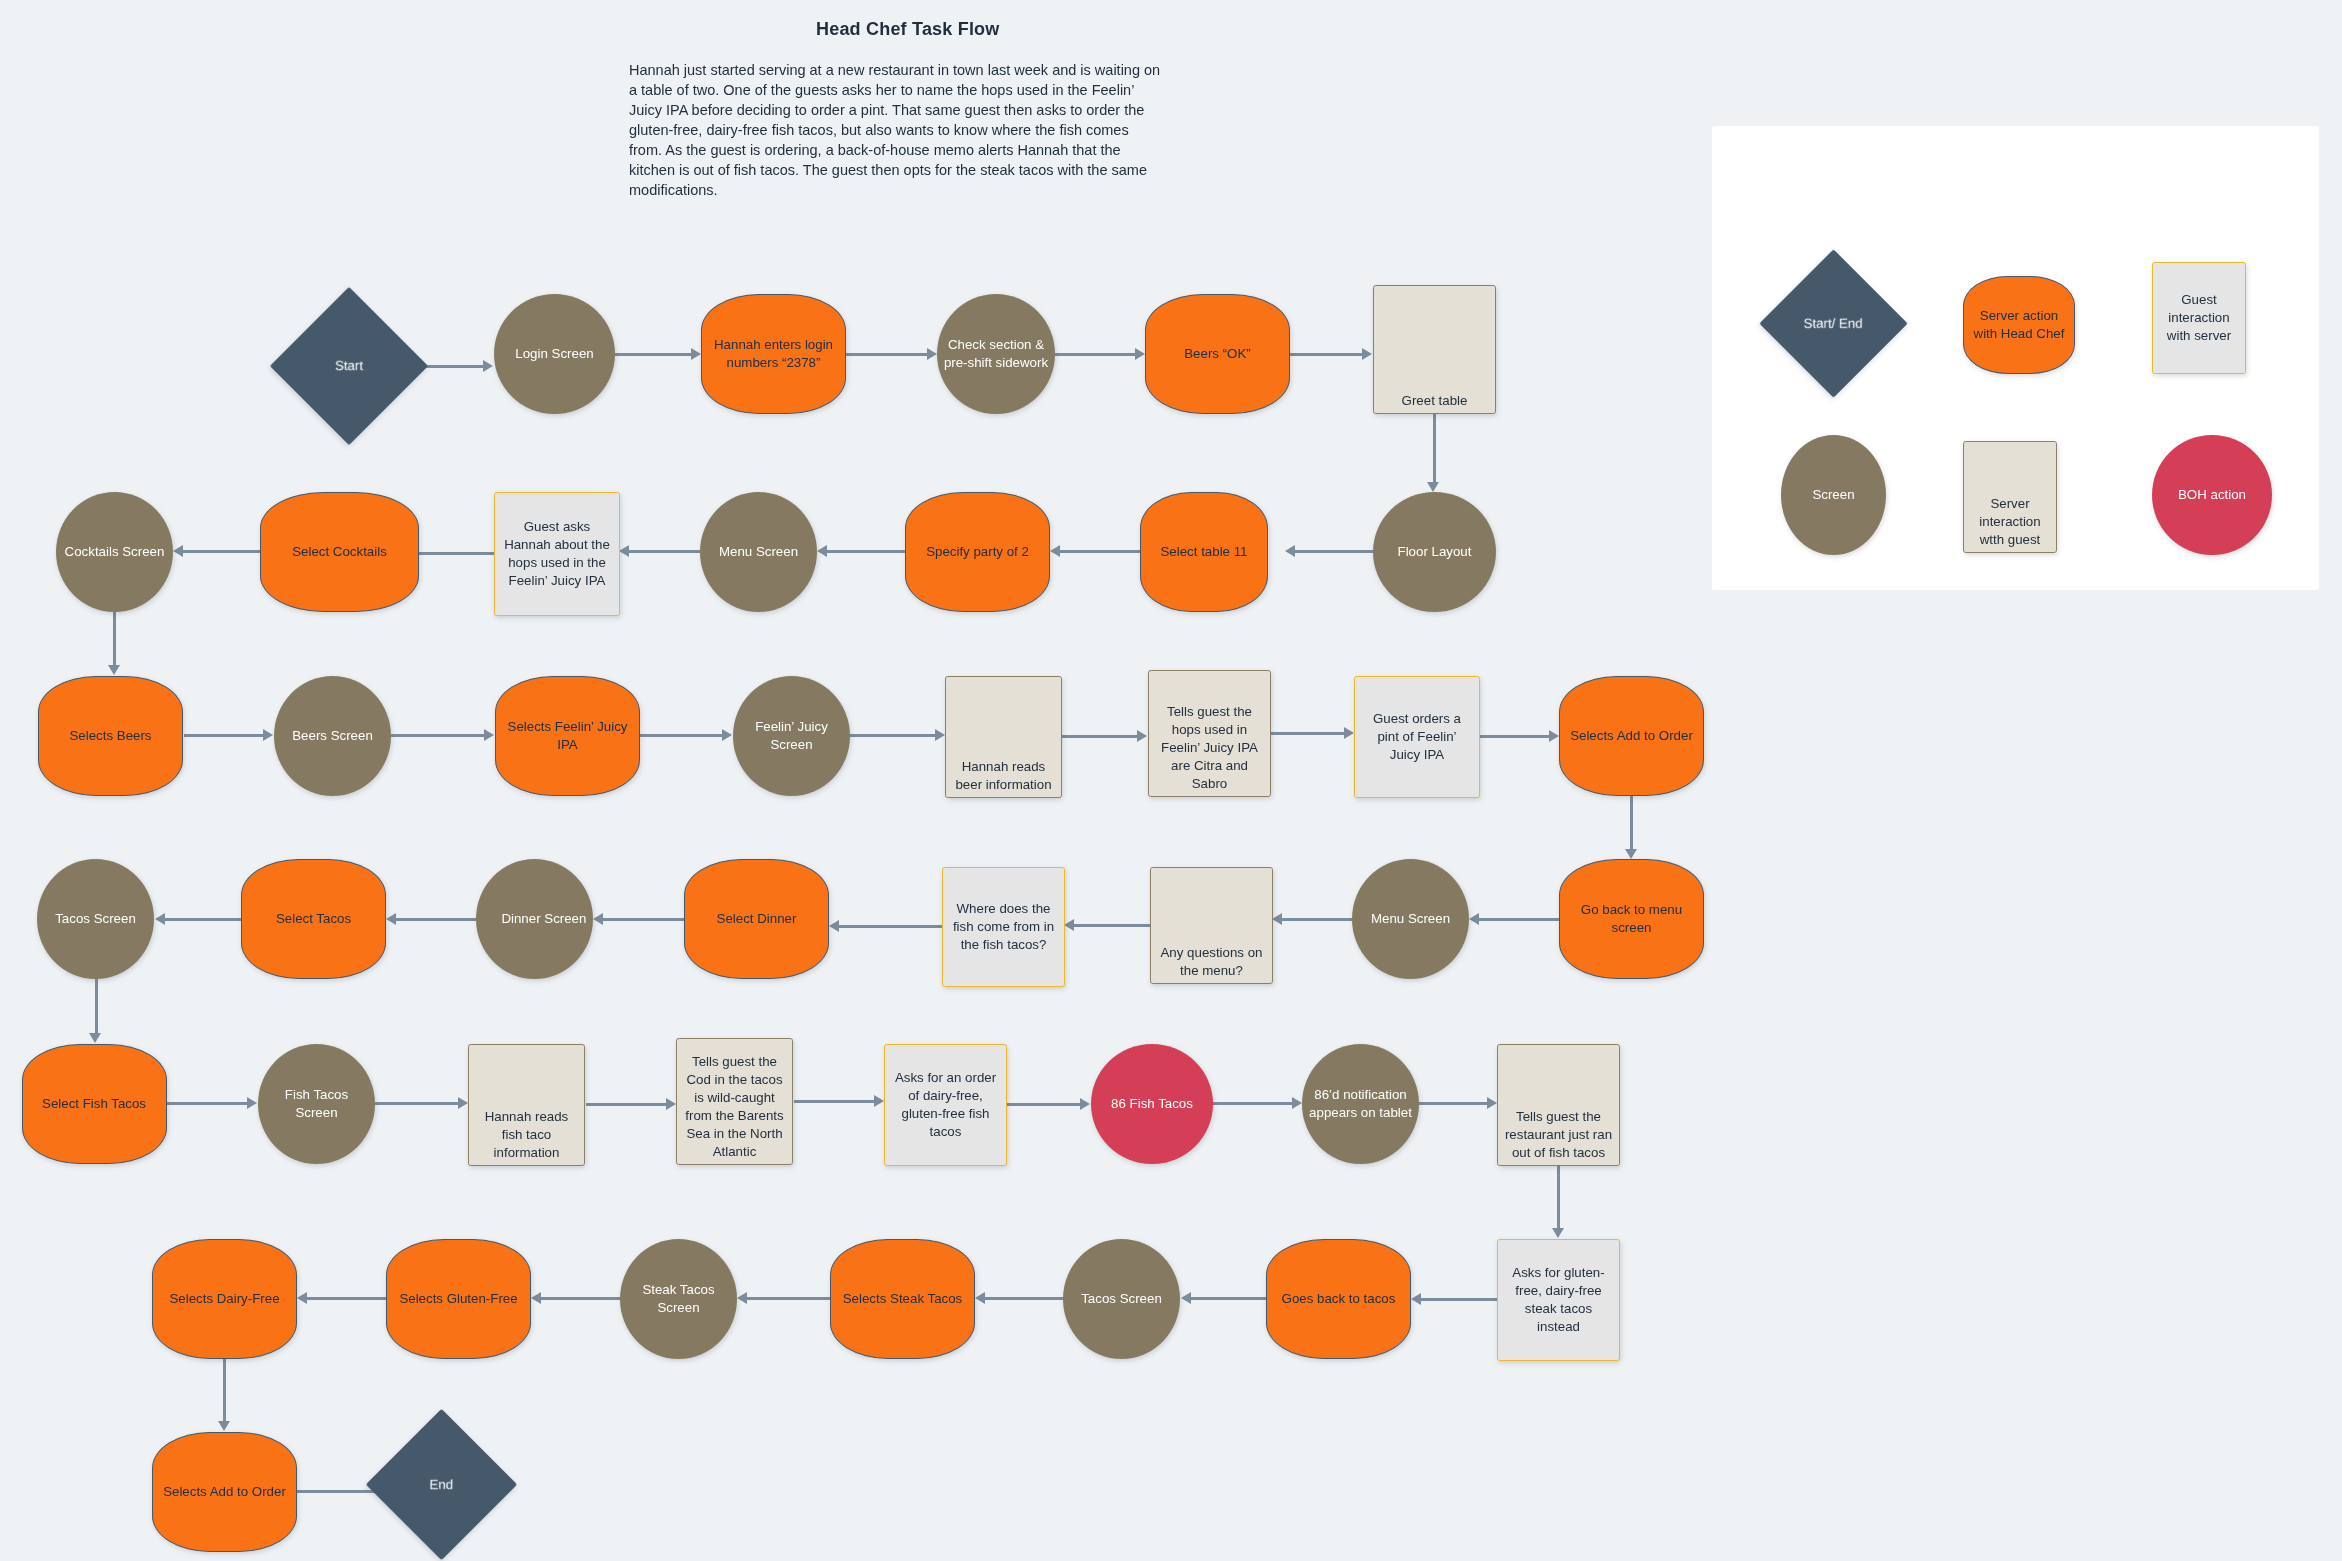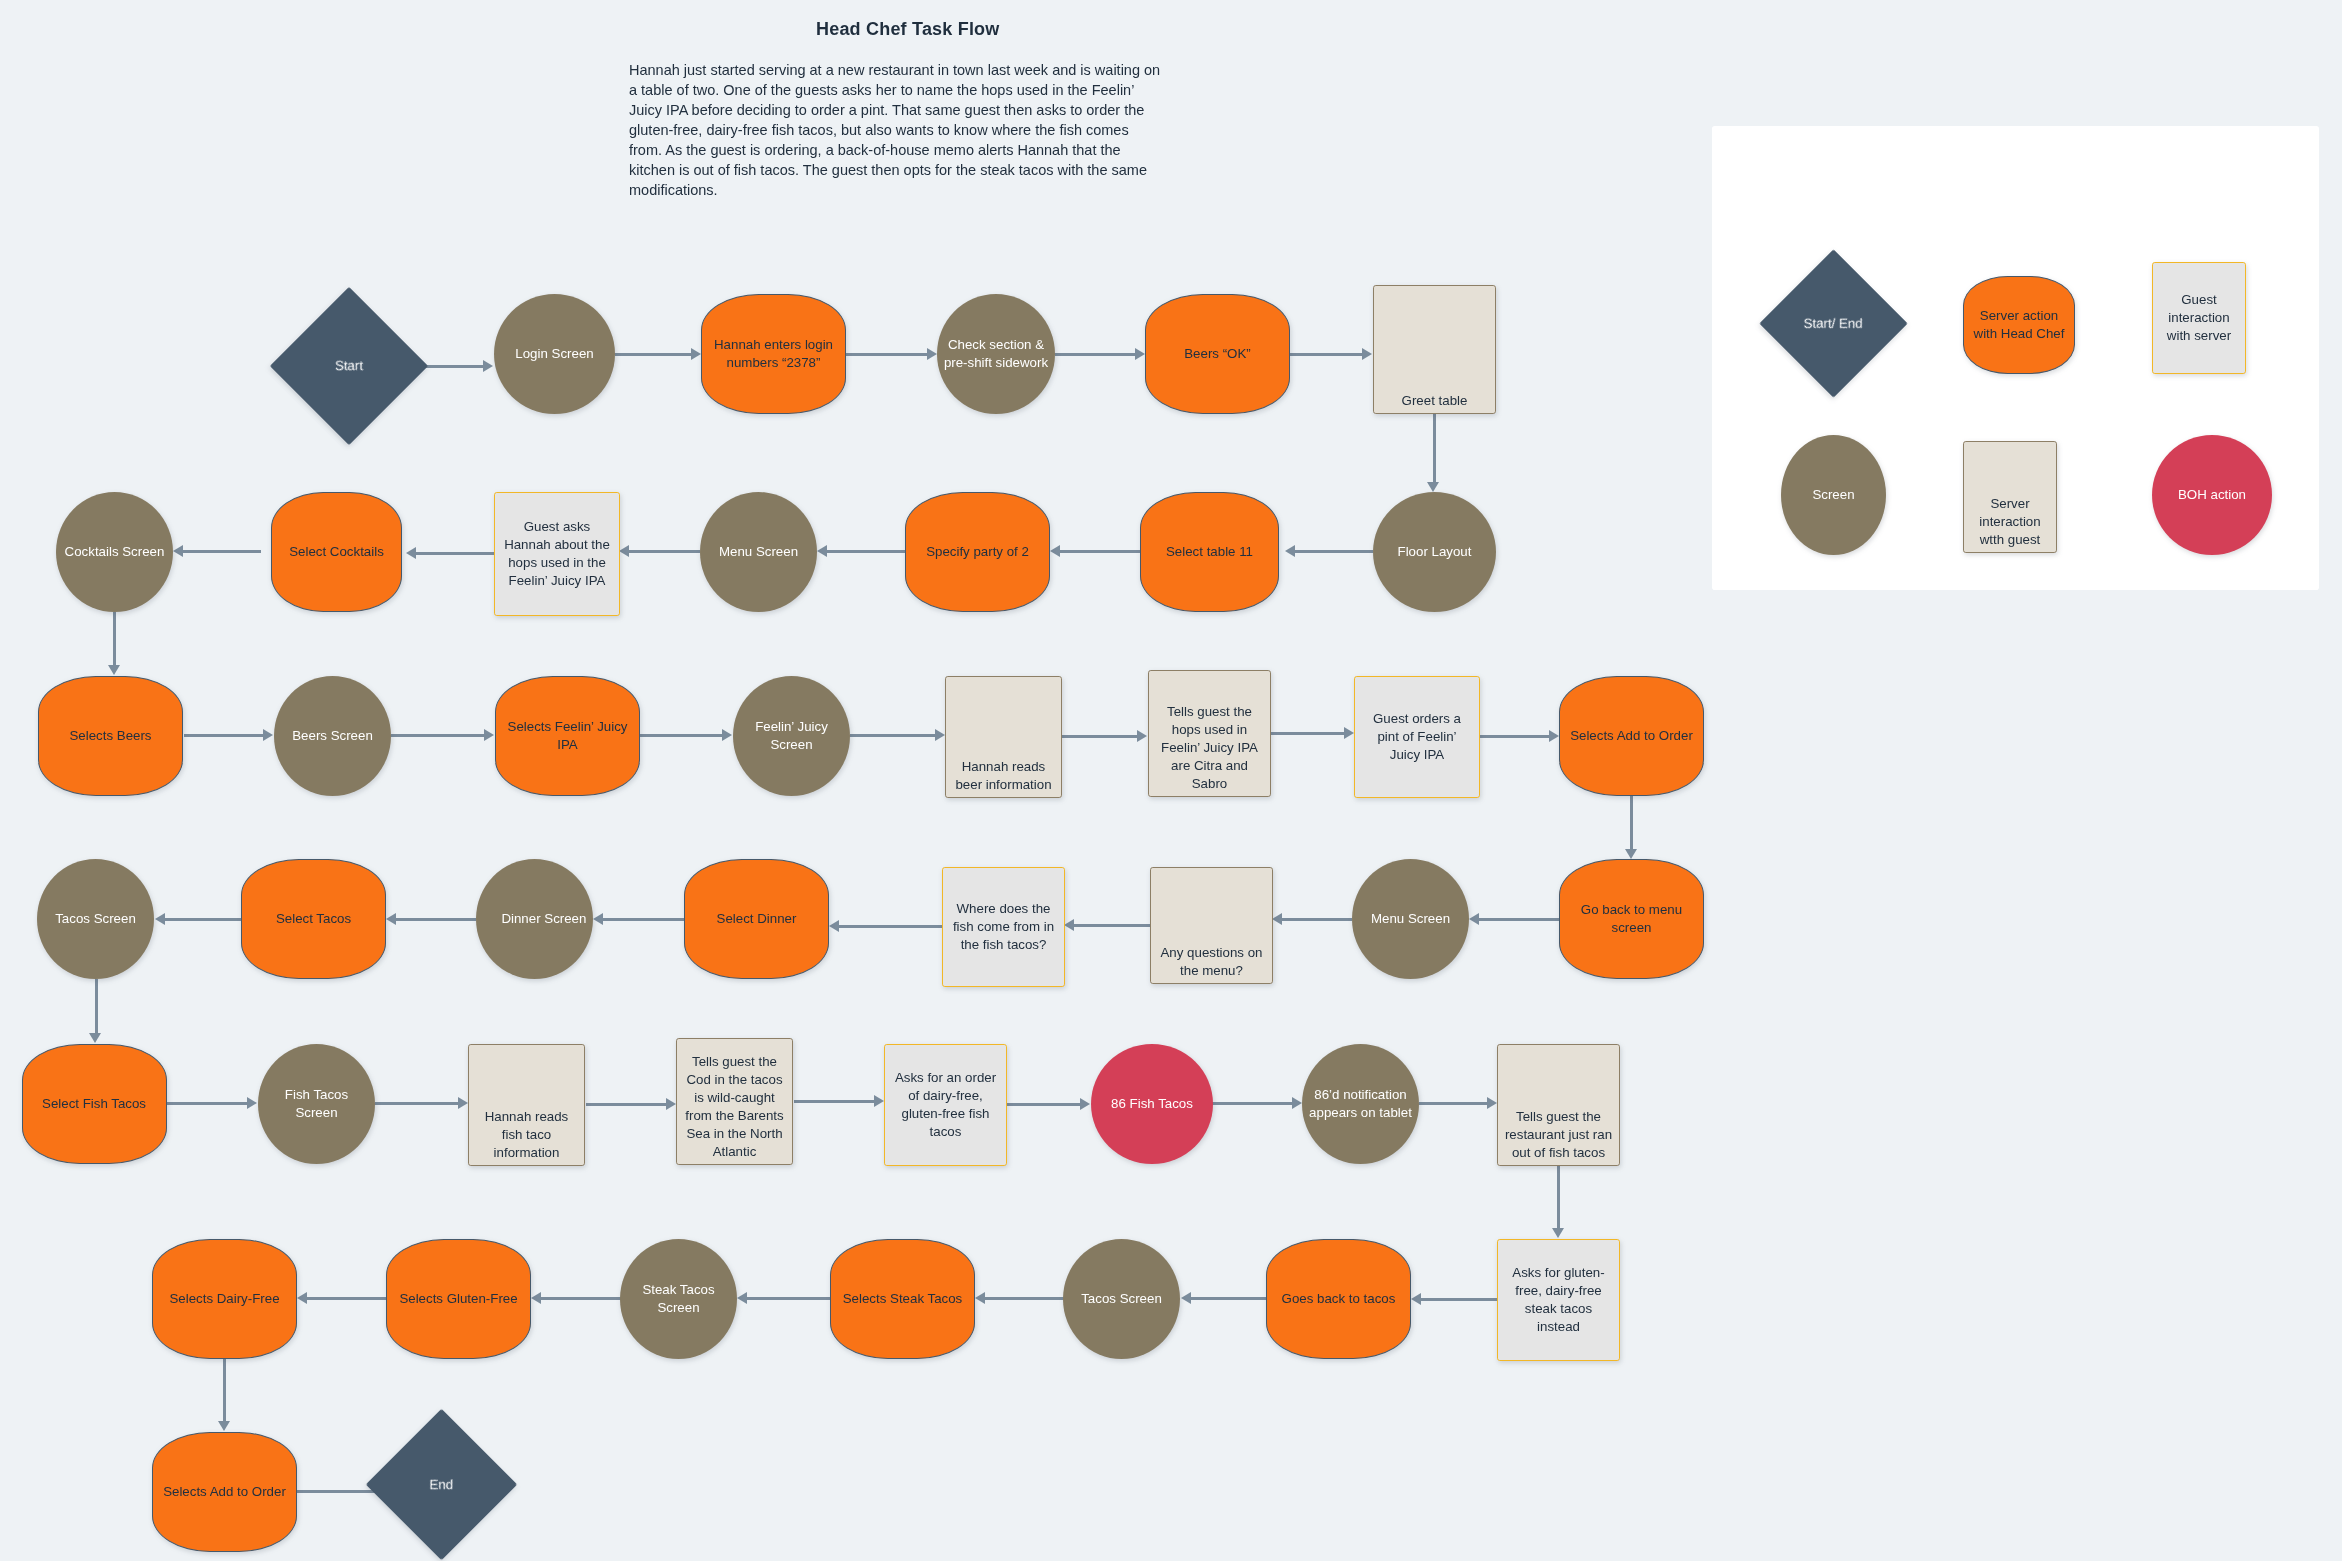--- a/index.html
+++ b/index.html
@@ -291,33 +291,33 @@
       </div>
       <div class="node shape-squircle" style="left: 1145px; top: 294px; width: 145px; height: 120px;">
         <span>Beers “OK”</span>
       </div>
       <div class="node shape-beige" style="left: 1373px; top: 285px; width: 123px; height: 129px;">
         <span>Greet table</span>
       </div>
       <div class="node shape-ellipse" style="left: 1373px; top: 492px; width: 123px; height: 120px;">
         <span>Floor Layout</span>
       </div>
-      <div class="node shape-squircle" style="left: 1140px; top: 492px; width: 139px; height: 120px;">
+      <div class="node shape-squircle" style="left: 1140px; top: 492px; width: 128px; height: 120px;">
         <span>Select table 11</span>
       </div>
       <div class="node shape-squircle" style="left: 905px; top: 492px; width: 145px; height: 120px;">
         <span>Specify party of 2</span>
       </div>
       <div class="node shape-ellipse" style="left: 700px; top: 492px; width: 117px; height: 120px;">
         <span>Menu Screen</span>
       </div>
       <div class="node shape-yellow" style="left: 494px; top: 492px; width: 126px; height: 124px;">
         <span>Guest asks Hannah about the hops used in the Feelin’ Juicy IPA</span>
       </div>
-      <div class="node shape-squircle" style="left: 260px; top: 492px; width: 131px; height: 120px; margin-left: 11px;">
+      <div class="node shape-squircle" style="left: 260px; top: 492px; width: 159px; height: 120px;">
         <span>Select Cocktails</span>
       </div>
       <div class="node shape-ellipse" style="left: 56px; top: 492px; width: 117px; height: 120px;">
         <span>Cocktails Screen</span>
       </div>
       <div class="node shape-squircle" style="left: 38px; top: 676px; width: 145px; height: 120px;">
         <span>Selects Beers</span>
       </div>
       <div class="node shape-ellipse" style="left: 274px; top: 676px; width: 117px; height: 120px;">
         <span>Beers Screen</span>

